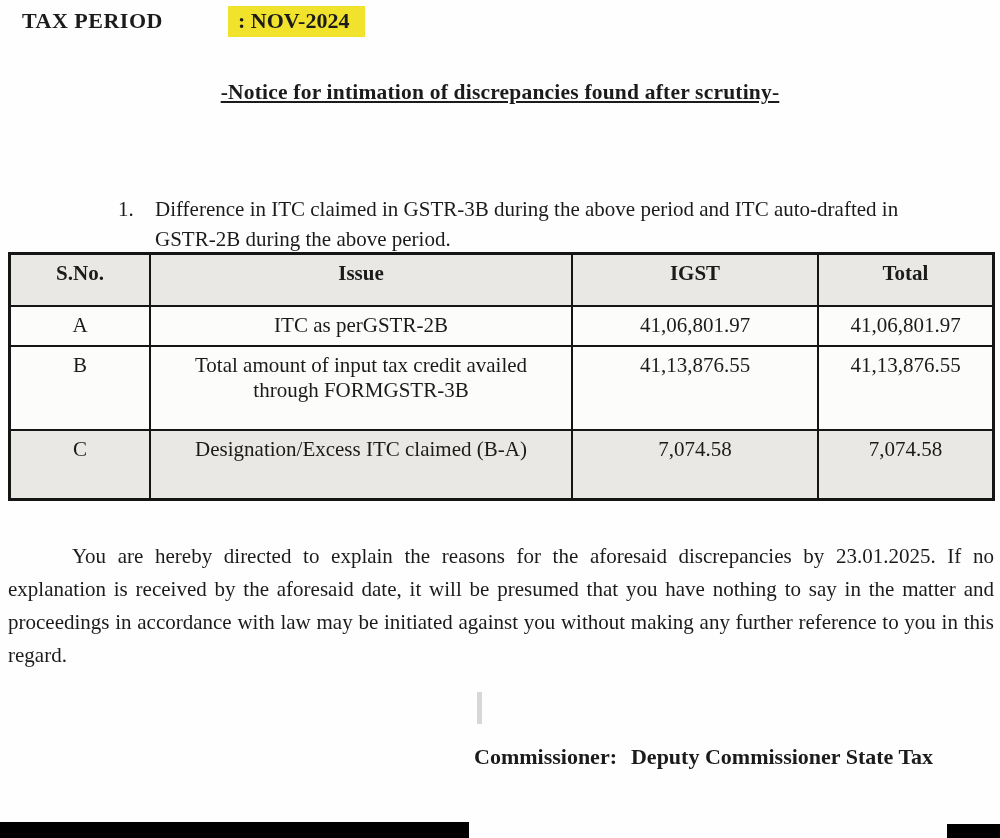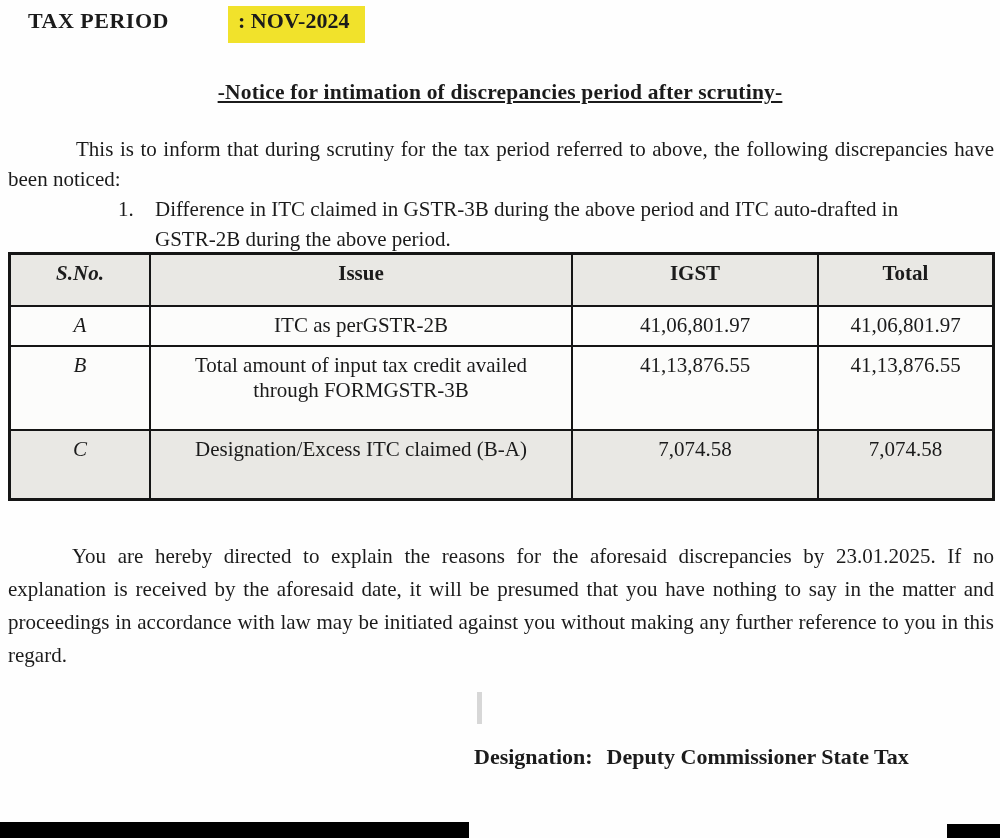--- a/index.html
+++ b/index.html
@@ -5,28 +5,28 @@
   html,body{margin:0;padding:0;background:#ffffff;}
   .page{
     position:relative;
     width:1000px;height:838px;
     background:#fefefe;
     font-family:"Liberation Serif","DejaVu Serif",serif;
     color:#1b1b1b;
     overflow:hidden;
   }
   .hdr-label{
-    position:absolute;left:28px;top:8px;
+    position:absolute;left:22px;top:8px;
     font-size:22px;font-weight:bold;letter-spacing:.5px;
   }
   .hdr-value{
     position:absolute;left:228px;top:6px;
     font-size:22px;font-weight:bold;
     background:var(--highlight,#f1e22b);
-    padding:2px 16px 9px 10px;
+    padding:2px 16px 3px 10px;
   }
   .title{
     position:absolute;left:0;top:80px;width:1000px;
     text-align:center;font-size:21.5px;font-weight:bold;
     text-decoration:underline;
     letter-spacing:.2px;
   }
   .para{
     position:absolute;left:8px;right:6px;
     font-size:21px;
@@ -48,21 +48,21 @@
     font-size:21px;
   }
   table.notice td,table.notice th{
     border:2px solid #151515;
     padding:6px 10px 4px 10px;
     vertical-align:top;
     background:#fcfcfb;
   }
   table.notice{border:3px solid #151515;}
   table.notice .shaded td,table.notice .shaded th{background:var(--shade,#e9e8e4);}
-  th.c-sno,td.c-sno{width:118px;text-align:center;font-style:italic;}
+  th.c-sno,td.c-sno{width:118px;text-align:center;}
   th.c-issue,td.c-issue{width:400px;text-align:center;}
   th.c-igst,td.c-igst{width:224px;}
   th.c-total,td.c-total{}
   th{font-weight:bold;text-align:center;}
   td.num{text-align:center;padding-right:8px;}
   tr.r-head{height:52px;}
   tr.r-a{height:40px;}
   tr.r-b{height:84px;}
   tr.r-c{height:70px;}
   .designation{
@@ -85,23 +85,22 @@
   }
 </style>
 </head>
 <body>
 
 <div class="page">
 
   <span class="hdr-label">TAX PERIOD</span>
   <span class="hdr-value">: NOV-2024</span>
 
-  <div class="title">-Notice for intimation of discrepancies period after scrutiny-</div>
+  <div class="title">-Notice for intimation of discrepancies found after scrutiny-</div>
 
-  <div class="para para-intro">This is to inform that during scrutiny for the tax period referred to above, the following discrepancies have been noticed:</div>
 
   <div class="list-item">
     <span class="list-num">1.</span>
     <span>Difference in ITC claimed in GSTR-3B during the above period and ITC auto-drafted in GSTR-2B during the above period.</span>
   </div>
 
   <table class="notice">
     <tbody>
         <tr class="r-head shaded">
       <th class="c-sno">S.No.</th>
@@ -128,19 +127,19 @@
       <td class="c-total num">7,074.58</td>
     </tr>
   </tbody>
     </table>
 
   <div class="para para-directive">You are hereby directed to explain the reasons for the aforesaid discrepancies by 23.01.2025. If no explanation is received by the aforesaid date, it will be presumed that you have nothing to say in the matter and proceedings in accordance with law may be initiated against you without making any further reference to you in this regard.</div>
 
   <div class="scan-artifact"></div>
 
   <div class="designation">
-    <span>Designation:</span><span class="val">Deputy Commissioner State Tax</span>
+    <span>Commissioner:</span><span class="val">Deputy Commissioner State Tax</span>
   </div>
 
   <div class="bar-left"></div>
   <div class="bar-right"></div>
 
 </div>
 
 </body></html>

